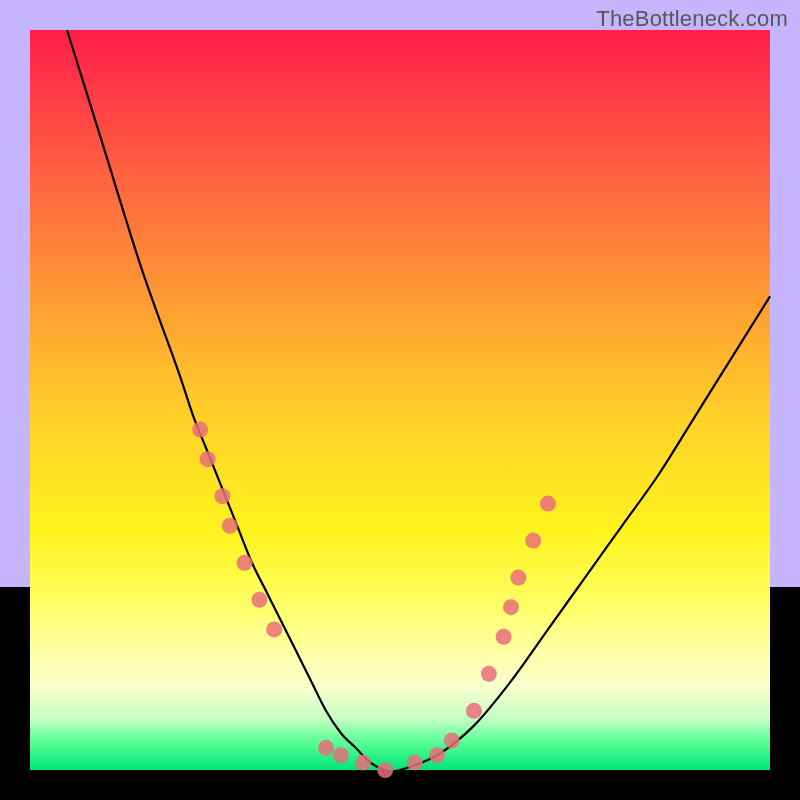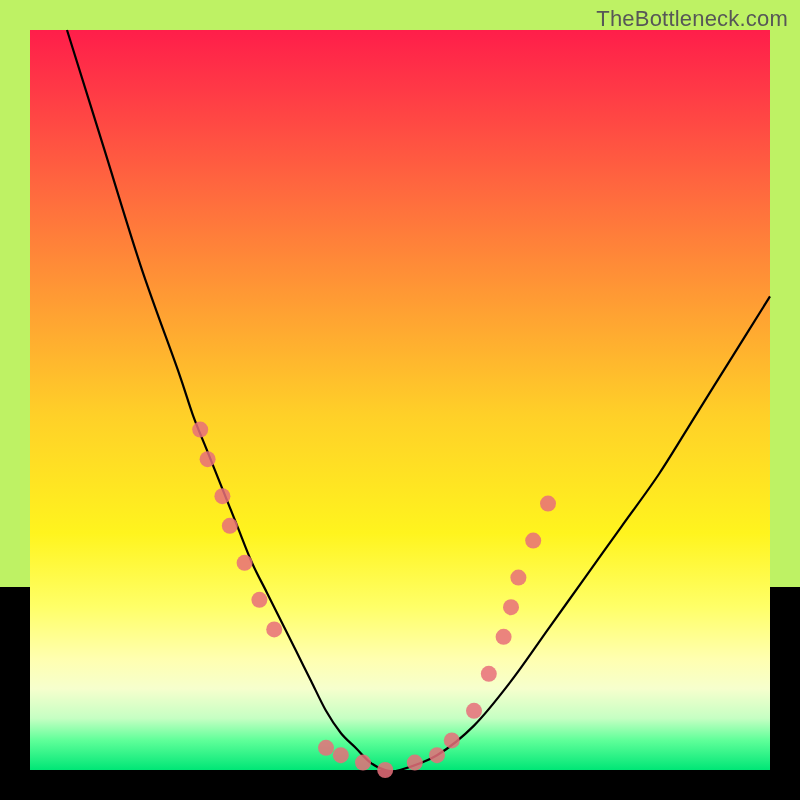--- a/index.html
+++ b/index.html
@@ -10,21 +10,21 @@
     background: #000000;
     overflow: hidden;
     font-family: Arial, Helvetica, sans-serif;
   }
   .frame {
     position: absolute;
     top: 0;
     left: 0;
     width: 800px;
     height: 587px;
-    background: #bef264;
+    background: #c4b5fd;
   }
   .plot-area {
     position: absolute;
     top: 30px;
     left: 30px;
     width: 740px;
     height: 740px;
     
     background: linear-gradient(to bottom,
       #ff1e4a 0%,

